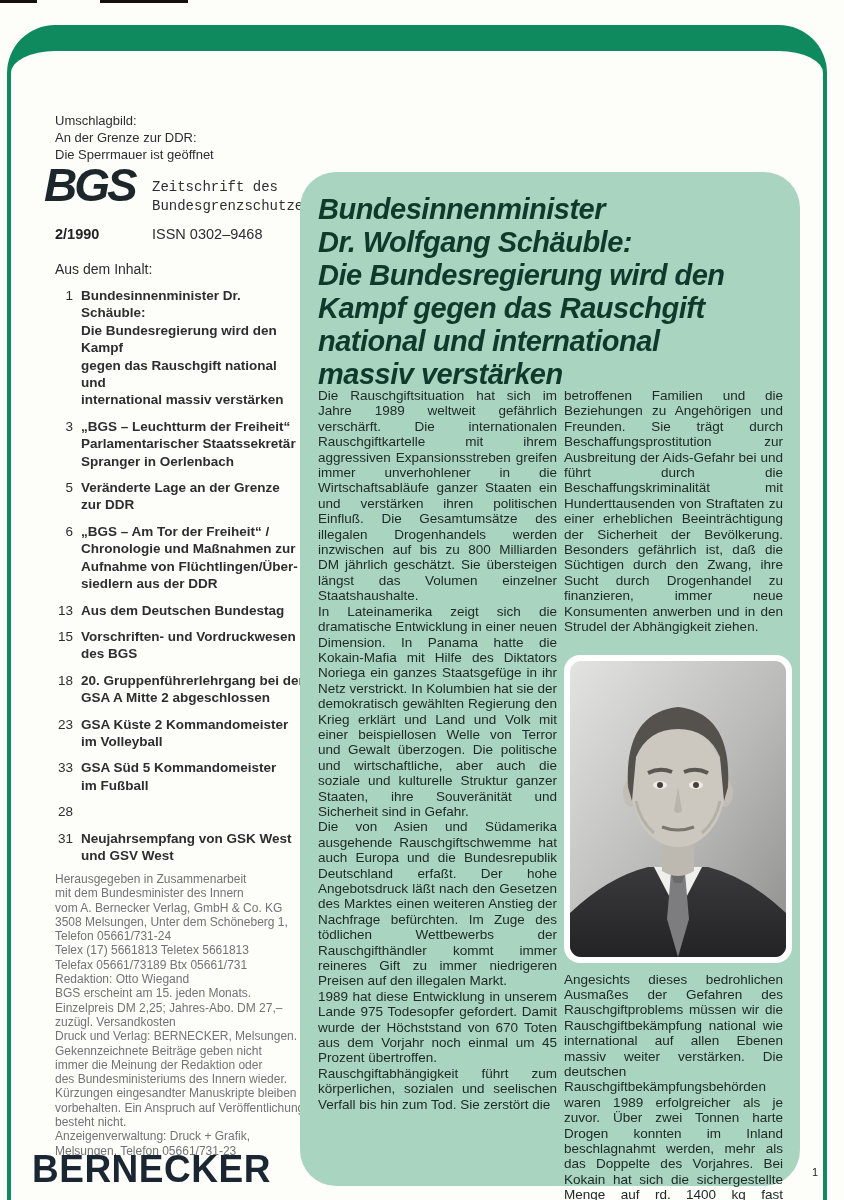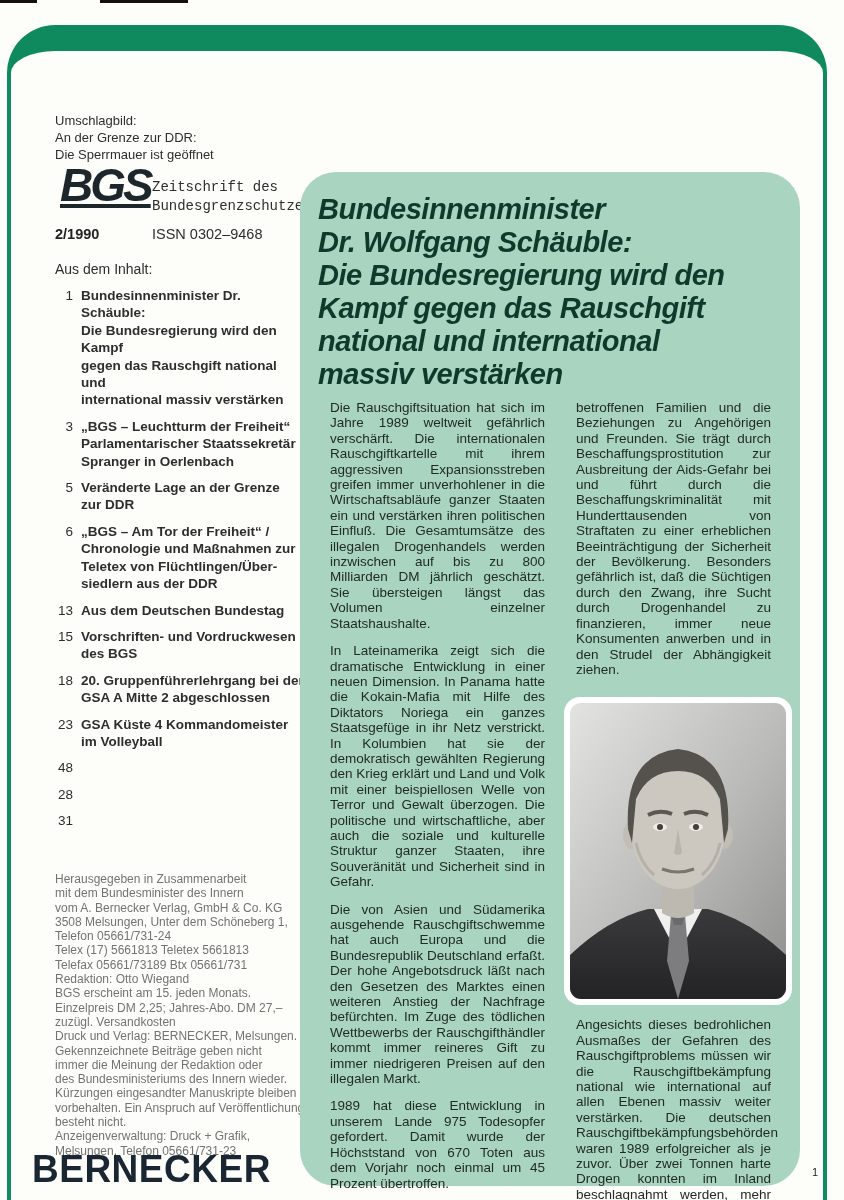--- a/index.html
+++ b/index.html
@@ -14,39 +14,39 @@
   .frame{
     left:7px;top:25px;width:820px;height:1175px;box-sizing:border-box;
     border-top:26px solid #0e8a5e;
     border-left:4px solid #0e8a5e;
     border-right:4px solid #0e8a5e;
     border-top-left-radius:48px;border-top-right-radius:48px;
   }
   .scan-mark{background:#15100c;height:3px;top:0;}
   
   .cover-note{left:55px;top:112px;font-size:13px;line-height:17px;color:#2e2e2e;white-space:pre-line;}
-  .bgs-logo{left:60px;top:162px;font-size:46px;line-height:46px;font-style:italic;font-weight:800;
-    letter-spacing:-3px;color:#1d262b;text-decoration:underline;}
+  .bgs-logo{left:44px;top:162px;font-size:46px;line-height:46px;font-style:italic;font-weight:800;
+    letter-spacing:-3px;color:#1d262b;}
   .masthead-sub{left:152px;top:178px;font-size:14px;line-height:18.5px;color:#2e2e2e;white-space:pre-line;font-family:Liberation Mono, monospace;}
   .issue{left:55px;top:226px;font-size:14.5px;font-weight:bold;color:#232323;}
   .issn{left:152px;top:226px;font-size:14.5px;color:#2e2e2e;}
   .toc-heading{left:55px;top:261px;font-size:14px;color:#2e2e2e;}
   .toc{left:49px;top:287px;width:256px;display:flex;flex-direction:column;gap:9px;}
   .toc-item{display:flex;font-size:13.5px;line-height:17.4px;color:#2e2e2e;}
   .toc-item .num{width:24px;text-align:right;flex:0 0 24px;margin-right:8px;}
   .toc-item .ttl{white-space:pre-line;font-weight:bold;}
   .imprint{left:55px;top:872px;width:272px;font-size:12px;line-height:14.3px;color:#737373;white-space:pre-line;}
   .bernecker{left:32px;top:1150px;font-size:37px;line-height:38px;font-weight:800;letter-spacing:0.5px;
     color:#1b2633;transform:scaleY(1.04);transform-origin:left top;}
   
   .panel{left:300px;top:172px;width:500px;height:1014px;background:#a9d5c0;border-radius:36px;}
   .article-title{left:318px;top:193px;width:470px;font-size:29px;line-height:33px;font-weight:800;
     font-style:italic;letter-spacing:-0.5px;color:#0e392b;white-space:pre-line;}
   .col{font-size:13.5px;line-height:15.4px;color:#212b26;text-align:justify;}
-  .col p{margin:12px;}
+  .col p{margin:0;}
   .col1{left:318px;top:388px;width:239px;}
   .col2{left:564px;top:388px;width:219px;}
   .photo{width:228px;height:308px;box-sizing:border-box;background:#fff;border-radius:16px;
     padding:6px;margin:20px 0 9px 0;}
   .photo svg{display:block;width:100%;height:100%;border-radius:11px;}
   .page-number{left:812px;top:1166px;font-size:11px;color:#222;}
 </style>
 </head>
 <body>
 
@@ -83,50 +83,54 @@
   </div>
   <div class="toc-item">
     <span class="num">5</span>
     <span class="ttl">Veränderte Lage an der Grenze
 zur DDR</span>
   </div>
   <div class="toc-item">
     <span class="num">6</span>
     <span class="ttl">„BGS – Am Tor der Freiheit“ /
 Chronologie und Maßnahmen zur
-Teletex von Flüchtlingen/Über-
+Aufnahme von Flüchtlingen/Über-
 siedlern aus der DDR</span>
   </div>
   <div class="toc-item">
     <span class="num">13</span>
     <span class="ttl">Aus dem Deutschen Bundestag</span>
   </div>
   <div class="toc-item">
     <span class="num">15</span>
     <span class="ttl">Vorschriften- und Vordruckwesen
 des BGS</span>
   </div>
   <div class="toc-item">
     <span class="num">18</span>
     <span class="ttl">20. Gruppenführerlehrgang bei der
 GSA A Mitte 2 abgeschlossen</span>
   </div>
   <div class="toc-item">
     <span class="num">23</span>
-    <span class="ttl">GSA Küste 4 Kommandomeister
+    <span class="ttl">GSA Küste 2 Kommandomeister
 im Volleyball</span>
   </div>
   <div class="toc-item">
-    <span class="num">48</span>
+    <span class="num">33</span>
+    <span class="ttl">GSA Süd 5 Kommandomeister
+im Fußball</span>
   </div>
   <div class="toc-item">
     <span class="num">28</span>
   </div>
   <div class="toc-item">
     <span class="num">31</span>
+    <span class="ttl">Neujahrsempfang von GSK West
+und GSV West</span>
   </div>
 </div>
 
 <div class="abs imprint">Herausgegeben in Zusammenarbeit
 mit dem Bundesminister des Innern
 vom A. Bernecker Verlag, GmbH &amp; Co. KG
 3508 Melsungen, Unter dem Schöneberg 1,
 Telefon 05661/731-24
 Telex (17) 5661813 Teletex 5661813
 Telefax 05661/73189 Btx 05661/731

